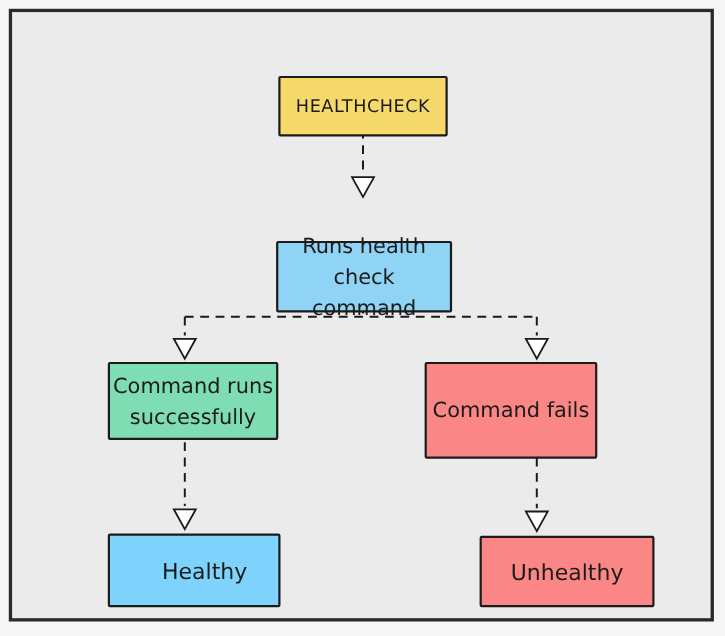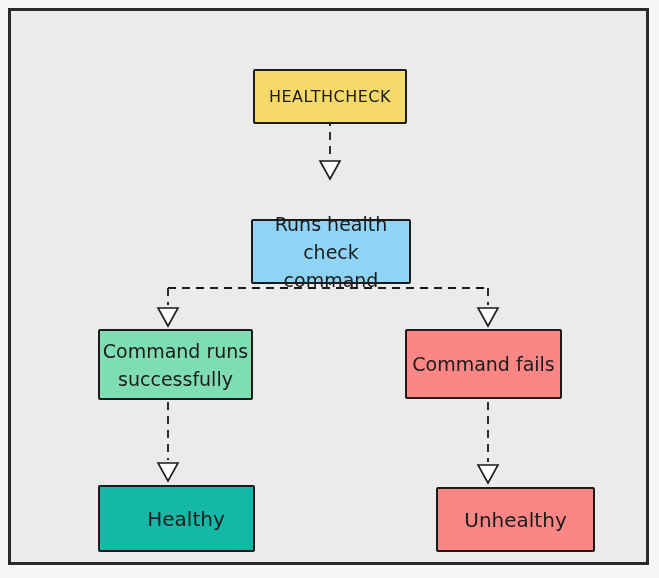--- a/index.html
+++ b/index.html
@@ -46,21 +46,21 @@
     white-space: pre-line;
   }
   .node-healthcheck {
     left: 253px; top: 45px; width: 154px; height: 55px;
     font-size: 16px;
     letter-spacing: 0.5px;
     margin-top: 24px;
   }
   .node-runs   { left: 251px; top: 182px; width: 160px; height: 65px; font-size: 19px; }
   .node-succ   { left: 98px;  top: 329px; width: 155px; height: 71px; font-size: 19px; }
-  .node-fails  { left: 405px; top: 329px; width: 157px; height: 70px; font-size: 19px; }
+  .node-fails  { left: 386px; top: 329px; width: 157px; height: 88px; font-size: 19px; }
   .node-healthy   { left: 98px;  top: 485px; width: 157px; height: 67px; }
   .node-unhealthy { left: 408px; top: 487px; width: 159px; height: 65px; margin-left: 28px; }
 
   .edge-line {
     fill: none;
     stroke: #1a1a1a;
     stroke-width: 1.8;
     stroke-dasharray: 8 6;
   }
   .arrow-head {
@@ -96,17 +96,17 @@
   <div class="node node-healthcheck" style="background-color: rgb(245, 218, 107);">HEALTHCHECK</div>
 
   <div class="node node-runs" style="background-color: rgb(143, 211, 245); margin-top: 37px;">Runs health
 check command</div>
 
   <div class="node node-succ" style="background-color: rgb(126, 221, 178);">Command runs
 successfully</div>
 
   <div class="node node-fails" style="background-color: rgb(250, 134, 133);">Command fails</div>
 
-  <div class="node node-healthy" style="background-color: #14b8a6; padding-left: 19px;">Healthy</div>
+  <div class="node node-healthy" style="background-color: #7dd3fc; padding-left: 19px;">Healthy</div>
 
   <div class="node node-unhealthy" style="background-color: rgb(250, 134, 133);">Unhealthy</div>
 
 </div>
 
 </body></html>

